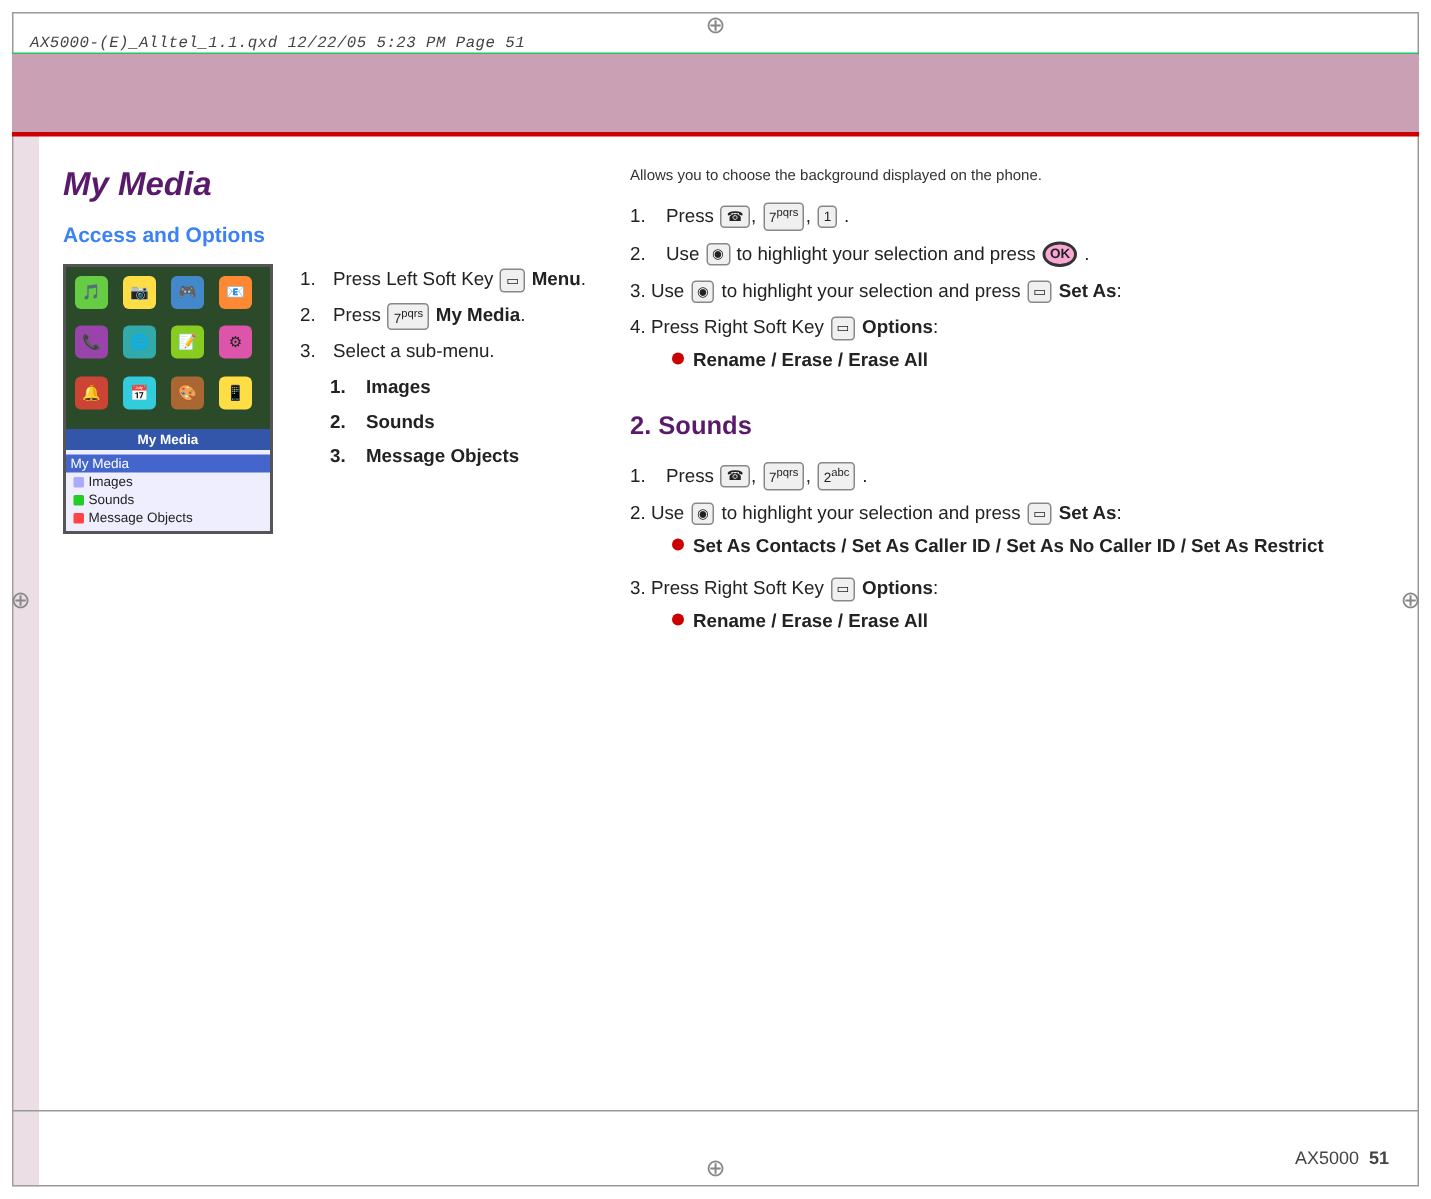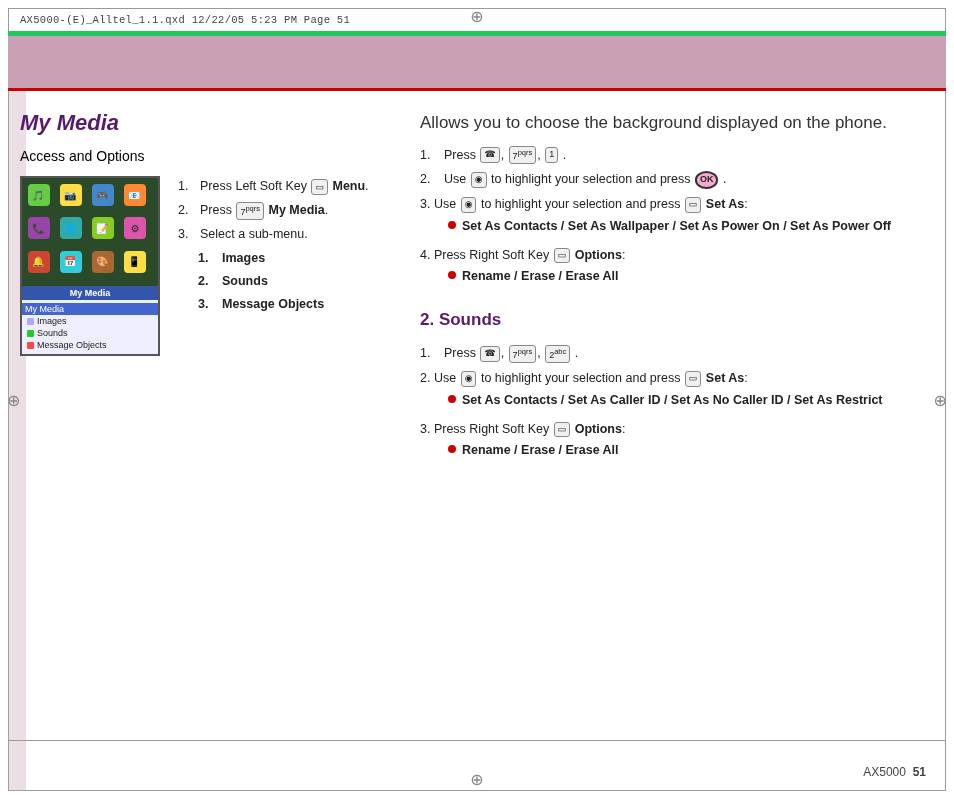--- a/index.html
+++ b/index.html
@@ -25,24 +25,25 @@
       border: 1px solid #999;
     }
 
     
     .top-header {
       position: absolute;
       top: 8px;
       left: 8px;
       right: 8px;
       height: 28px;
-      border-bottom: 5px solid #22c55e;
-      display: flex;
-      align-items: center;
+      border-bottom: 1px solid #22c55e;
+      display: flex;
+      align-items: flex-end;
       padding: 0 12px;
+      font-style: italic;
     }
 
     .top-header-text {
       font-size: 10.5px;
       color: #444;
       font-family: 'Courier New', monospace;
       letter-spacing: 0.3px;
     }
 
     
@@ -62,21 +63,21 @@
       left: 8px;
       right: 8px;
       height: 3px;
       background: #cc0000;
     }
 
     
     .left-col {
       position: absolute;
       top: 110px;
-      left: 20px;
+      left: 42px;
       width: 370px;
     }
 
     
     .right-col {
       position: absolute;
       top: 110px;
       left: 420px;
       right: 30px;
     }
@@ -91,22 +92,22 @@
 
     .section-description {
       font-size: 12.5px;
       color: #333;
       line-height: 1.5;
       margin-bottom: 18px;
     }
 
     .subsection-title {
       font-size: 14px;
-      font-weight: normal;
-      color: #000000;
+      font-weight: bold;
+      color: #3b82f6;
       margin-bottom: 12px;
     }
 
     .access-options-area {
       display: flex;
       gap: 18px;
       align-items: flex-start;
     }
 
     
@@ -231,21 +232,21 @@
     
     .right-section-title {
       font-size: 17px;
       font-weight: bold;
       color: #5a1a6b;
       margin-bottom: 10px;
       padding-bottom: 4px;
     }
 
     .right-section-desc {
-      font-size: 17px;
+      font-size: 10px;
       color: #333;
       line-height: 1.5;
       margin-bottom: 10px;
     }
 
     .numbered-steps {
       list-style: none;
       font-size: 12.5px;
       margin-bottom: 10px;
     }
@@ -517,26 +518,20 @@
           Use <span class="icon-sim">◉</span> to highlight your selection and press <span class="icon-ok">OK</span> .
         </span>
       </li>
 
       <li>
         <div>
           <span class="num-label">3.</span>
           <span>
             Use <span class="icon-sim">◉</span> to highlight your selection and press <span class="icon-sim">▭</span> <span class="bold-text">Set As</span>:
           </span>
-          <ul class="bullet-list">
-            <li>
-              <div class="bullet-dot"></div>
-              <span class="bold-text">Set As Contacts / Set As Wallpaper / Set As Power On / Set As Power Off</span>
-            </li>
-          </ul>
         </div>
       </li>
 
       <li>
         <div>
           <span class="num-label">4.</span>
           <span>
             Press Right  Soft Key <span class="icon-sim">▭</span> <span class="bold-text">Options</span>:
           </span>
           <ul class="bullet-list">

